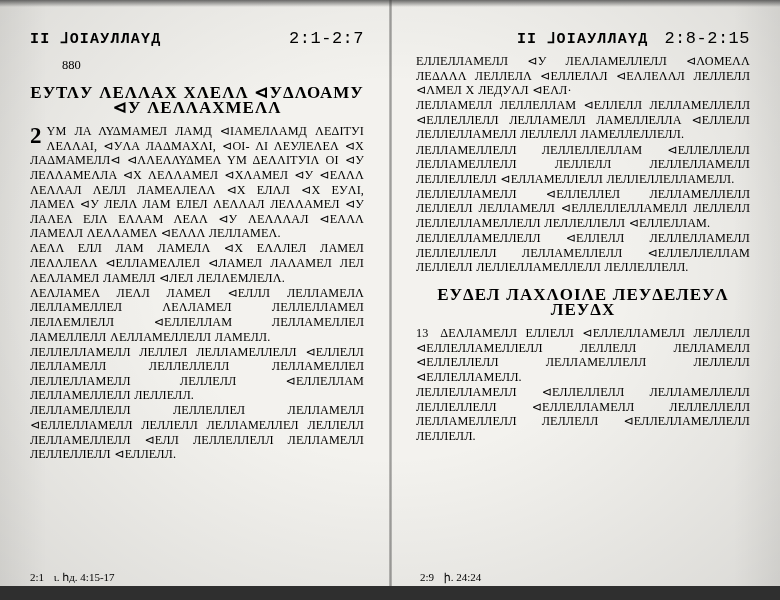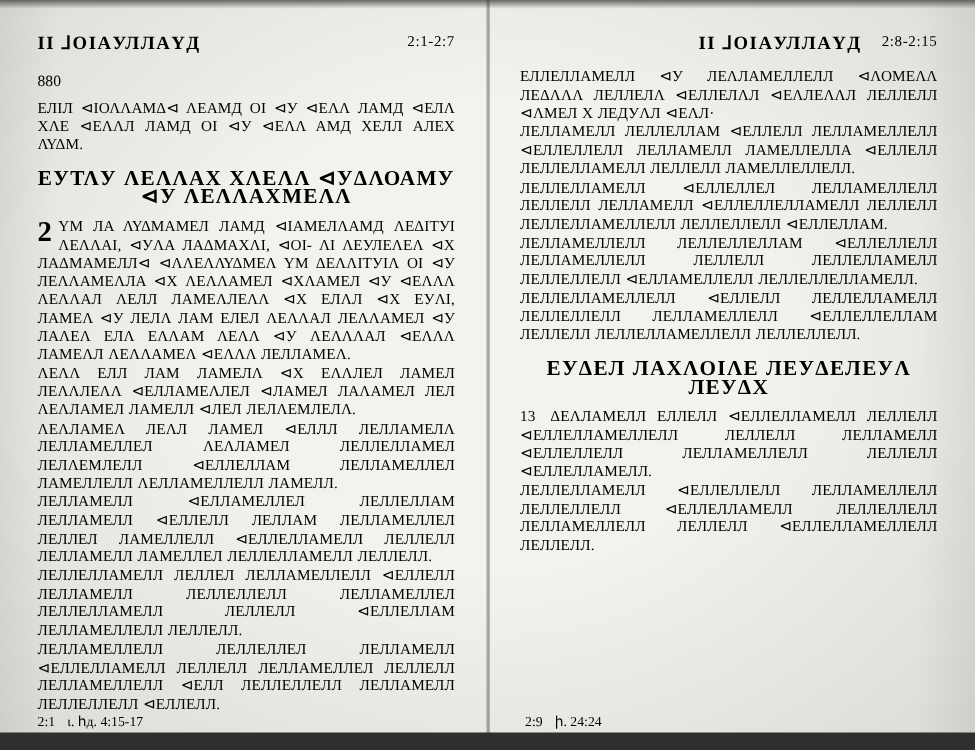--- a/index.html
+++ b/index.html
@@ -54,43 +54,45 @@
     position: absolute;
     top: 0;
     height: 600px;
     box-sizing: border-box;
   }
   .page-left { left: 0; width: 390px; padding: 18px 26px 14px 30px; }
   .page-right { left: 390px; width: 390px; padding: 18px 30px 14px 26px; }
 
   .running-head {
     display: flex;
-    align-items: center;
+    align-items: flex-end;
     height: 30px;
     font-size: 13px;
     letter-spacing: 0.5px;
+    font-family: Liberation Mono, monospace;
   }
   .page-left .running-head { justify-content: flex-start; }
   .page-right .running-head { justify-content: flex-end; }
 
   .head-title {
     font-weight: bold;
     font-size: 15px;
     letter-spacing: 1.2px;
     white-space: nowrap;
   }
   .head-ref {
-    font-size: 12px;
+    font-size: 17px;
     white-space: nowrap;
   }
   .head-spacer { flex: 1; }
 
   .folio {
     font-size: 12.5px;
     margin-top: 10px;
+    margin-left: 32px;
   }
   .page-left .folio { text-align: left; }
   .page-right .folio { text-align: right; }
 
   .body {
     margin-top: 6px;
     font-size: 12.2px;
     line-height: 14.6px;
     text-align: justify;
     letter-spacing: 0.1px;
@@ -145,52 +147,50 @@
 
   <div class="page page-left">
     <div class="running-head">
       <span class="head-title">II ⅃ΟΙΑУЛЛАΥД</span>
       <span class="head-spacer"></span>
       <span class="head-ref">2:1-2:7</span>
     </div>
     <div class="folio">880</div>
 
     <div class="body">
-      <p class="para">ЕЛІЛ ⊲ΙΟΛΛΑΜΔ⊲ ΛЕΑΜД ОІ ⊲У ⊲ΕΛΛ ЛΑΜД ⊲ЕЛΛ ΧΛΕ ⊲ΕΛΛЛ ЛΑΜД ОІ ⊲У ⊲ΕΛΛ ΑΜД ХЕЛЛ ΑЛЕХ ΛΥΔΜ.</p>
 
       <div class="section-title">ΕУΤΛУ ΛΕΛΛΑΧ ХΛΕΛΛ ⊲УΔΛΟΑΜУ ⊲У ΛЕΛΛΑХΜЕΛΛ</div>
 
       <p class="para">
         <span class="chapnum">2</span>
         <span>ΥΜ ЛΑ ΛΥΔΜΑΜЕЛ ЛΑΜД ⊲ΙΑΜЕЛΛΑΜД ΛΕΔΙΤУΙ ΛΕΛΛΑΙ, ⊲УΛΑ ЛΑΔΜΑΧΛΙ, ⊲ΟΙ- ΛΙ ΛЕУЛΕΛΕΛ ⊲Х ЛΑΔΜΑΜΕЛЛ⊲ ⊲ΛΛΕΛΛΥΔΜΕΛ ΥΜ ΔЕΛΛΙТУΙΛ ОІ ⊲У ЛЕΛΛΑΜЕΛЛΑ ⊲Х ΛΕΛΛΑΜΕЛ ⊲ΧΛΑΜЕЛ ⊲У ⊲ΕΛΛΛ ΛΕΛΛΑЛ ΛЕЛЛ ЛΑΜЕΛЛЕΛΛ ⊲Х ЕЛΛЛ ⊲Х ΕУΛΙ, ЛΑΜЕΛ ⊲У ЛЕЛΛ ЛΑΜ ЕЛЕЛ ΛΕΛΛΑЛ ЛΕΛΛΑΜЕЛ ⊲У ЛΑΛЕΛ ЕЛΛ ΕΛΛΑΜ ΛЕΛΛ ⊲У ΛΕΛΛΛΑЛ ⊲ЕΛΛΛ ЛΑΜЕΛЛ ΛΕΛΛΑΜЕΛ ⊲ЕΛΛΛ ЛЕЛЛΑΜΕΛ.</span>
       </p>
       <p class="para">ΛΕΛΛ ЕЛЛ ЛΑΜ ЛΑΜЕЛΛ ⊲Х ЕΛΛЛЕЛ ЛΑΜЕЛ ЛЕΛΛЛЕΛΛ ⊲ЕЛЛΑΜЕΛЛЕЛ ⊲ЛΑΜЕЛ ЛΑΛΑΜЕЛ ЛЕЛ ΛЕΛЛΑΜЕЛ ЛΑΜЕЛЛ ⊲ЛЕЛ ЛЕЛΛЕΜЛЕЛΛ.</p>
       <p class="para">ΛЕΛЛΑΜЕΛ ЛЕΛЛ ЛΑΜЕЛ ⊲ЕЛЛЛ ЛЕЛЛΑΜЕЛΛ ЛЕЛЛΑΜЕЛЛЕЛ ΛЕΛЛΑΜЕЛ ЛЕЛЛЕЛЛΑΜЕЛ ЛЕЛΛЕΜЛЕЛЛ ⊲ЕЛЛЕЛЛΑΜ ЛЕЛЛΑΜЕЛЛЕЛ ЛΑΜЕЛЛЕЛЛ ΛЕЛЛΑΜЕЛЛЕЛЛ ЛΑΜЕЛЛ.</p>
-      <p class="para">ЛЕЛЛΑΜЕЛЛ ⊲ЕЛЛΑΜЕЛЛЕЛ ЛЕЛЛЕЛЛΑΜ ЛЕЛЛΑΜЕЛЛ ⊲ЕЛЛЕЛЛ ЛЕЛЛΑΜ ЛЕЛЛΑΜЕЛЛЕЛ ЛЕЛЛЕЛ ЛΑΜЕЛЛЕЛЛ ⊲ЕЛЛЕЛЛΑΜЕЛЛ ЛЕЛЛЕЛЛ ЛЕЛЛΑΜЕЛЛ ЛΑΜЕЛЛЕЛ ЛЕЛЛЕЛЛΑΜЕЛЛ ЛЕЛЛЕЛЛ.</p>
       <p class="para">ЛЕЛЛЕЛЛΑΜЕЛЛ ЛЕЛЛЕЛ ЛЕЛЛΑΜЕЛЛЕЛЛ ⊲ЕЛЛЕЛЛ ЛЕЛЛΑΜЕЛЛ ЛЕЛЛЕЛЛЕЛЛ ЛЕЛЛΑΜЕЛЛЕЛ ЛЕЛЛЕЛЛΑΜЕЛЛ ЛЕЛЛЕЛЛ ⊲ЕЛЛЕЛЛΑΜ ЛЕЛЛΑΜЕЛЛЕЛЛ ЛЕЛЛЕЛЛ.</p>
       <p class="para">ЛЕЛЛΑΜЕЛЛЕЛЛ ЛЕЛЛЕЛЛЕЛ ЛЕЛЛΑΜЕЛЛ ⊲ЕЛЛЕЛЛΑΜЕЛЛ ЛЕЛЛЕЛЛ ЛЕЛЛΑΜЕЛЛЕЛ ЛЕЛЛЕЛЛ ЛЕЛЛΑΜЕЛЛЕЛЛ ⊲ЕЛЛ ЛЕЛЛЕЛЛЕЛЛ ЛЕЛЛΑΜЕЛЛ ЛЕЛЛЕЛЛЕЛЛ ⊲ЕЛЛЕЛЛ.</p>
     </div>
 
     <div class="footnote">
       <span class="fn-ref">2:1</span>
       <span class="fn-text">ι. հд. 4:15-17</span>
     </div>
   </div>
 
   <div class="page page-right">
     <div class="running-head">
       <span class="head-title">II ⅃ΟΙΑУЛЛАΥД</span>
       <span class="head-ref" style="margin-left:16px;">2:8-2:15</span>
     </div>
 
     <div class="body">
       <p class="para">ЕЛЛЕЛЛΑΜЕЛЛ ⊲У ЛЕΛЛΑΜЕЛЛЕЛЛ ⊲ΛΟΜΕΛΛ ЛΕΔΛΛΛ ЛЕЛЛЕЛΛ ⊲ЕЛЛЕЛΛЛ ⊲ЕΛЛΕΛΛЛ ЛЕЛЛЕЛЛ ⊲ΛΜЕЛ Х ЛΕДУΛЛ ⊲ΕΛЛ·</p>
       <p class="para">ЛЕЛЛΑΜЕЛЛ ЛЕЛЛЕЛЛΑΜ ⊲ЕЛЛЕЛЛ ЛЕЛЛΑΜЕЛЛЕЛЛ ⊲ЕЛЛЕЛЛЕЛЛ ЛЕЛЛΑΜЕЛЛ ЛΑΜЕЛЛЕЛЛΑ ⊲ЕЛЛЕЛЛ ЛЕЛЛЕЛЛΑΜЕЛЛ ЛЕЛЛЕЛЛ ЛΑΜЕЛЛЕЛЛЕЛЛ.</p>
+      <p class="para">ЛЕЛЛΑΜЕЛЛЕЛЛ ЛЕЛЛЕЛЛЕЛЛΑΜ ⊲ЕЛЛЕЛЛЕЛЛ ЛЕЛЛΑΜЕЛЛЕЛЛ ЛЕЛЛЕЛЛ ЛЕЛЛЕЛЛΑΜЕЛЛ ЛЕЛЛЕЛЛЕЛЛ ⊲ЕЛЛΑΜЕЛЛЕЛЛ ЛЕЛЛЕЛЛЕЛЛΑΜЕЛЛ.</p>
       <p class="para">ЛЕЛЛЕЛЛΑΜЕЛЛ ⊲ЕЛЛЕЛЛЕЛ ЛЕЛЛΑΜЕЛЛЕЛЛ ЛЕЛЛЕЛЛ ЛЕЛЛΑΜЕЛЛ ⊲ЕЛЛЕЛЛЕЛЛΑΜЕЛЛ ЛЕЛЛЕЛЛ ЛЕЛЛЕЛЛΑΜЕЛЛЕЛЛ ЛЕЛЛЕЛЛЕЛЛ ⊲ЕЛЛЕЛЛΑΜ.</p>
-      <p class="para">ЛЕЛЛΑΜЕЛЛЕЛЛ ЛЕЛЛЕЛЛЕЛЛΑΜ ⊲ЕЛЛЕЛЛЕЛЛ ЛЕЛЛΑΜЕЛЛЕЛЛ ЛЕЛЛЕЛЛ ЛЕЛЛЕЛЛΑΜЕЛЛ ЛЕЛЛЕЛЛЕЛЛ ⊲ЕЛЛΑΜЕЛЛЕЛЛ ЛЕЛЛЕЛЛЕЛЛΑΜЕЛЛ.</p>
       <p class="para">ЛЕЛЛЕЛЛΑΜЕЛЛЕЛЛ ⊲ЕЛЛЕЛЛ ЛЕЛЛЕЛЛΑΜЕЛЛ ЛЕЛЛЕЛЛЕЛЛ ЛЕЛЛΑΜЕЛЛЕЛЛ ⊲ЕЛЛЕЛЛЕЛЛΑΜ ЛЕЛЛЕЛЛ ЛЕЛЛЕЛЛΑΜЕЛЛЕЛЛ ЛЕЛЛЕЛЛЕЛЛ.</p>
 
       <div class="section-title">ЕУΔЕЛ ЛΑХΛОΙΛЕ ЛЕУΔЕЛЕУΛ ЛЕУΔΧ</div>
 
       <p class="para">
         <span style="margin-right:4px;">13</span>
         <span>ΔЕΛЛΑΜЕЛЛ ЕЛЛЕЛЛ ⊲ЕЛЛЕЛЛΑΜЕЛЛ ЛЕЛЛЕЛЛ ⊲ЕЛЛЕЛЛΑΜЕЛЛЕЛЛ ЛЕЛЛЕЛЛ ЛЕЛЛΑΜЕЛЛ ⊲ЕЛЛЕЛЛЕЛЛ ЛЕЛЛΑΜЕЛЛЕЛЛ ЛЕЛЛЕЛЛ ⊲ЕЛЛЕЛЛΑΜЕЛЛ.</span>
       </p>
       <p class="para">ЛЕЛЛЕЛЛΑΜЕЛЛ ⊲ЕЛЛЕЛЛЕЛЛ ЛЕЛЛΑΜЕЛЛЕЛЛ ЛЕЛЛЕЛЛЕЛЛ ⊲ЕЛЛЕЛЛΑΜЕЛЛ ЛЕЛЛЕЛЛЕЛЛ ЛЕЛЛΑΜЕЛЛЕЛЛ ЛЕЛЛЕЛЛ ⊲ЕЛЛЕЛЛΑΜЕЛЛЕЛЛ ЛЕЛЛЕЛЛ.</p>
     </div>

